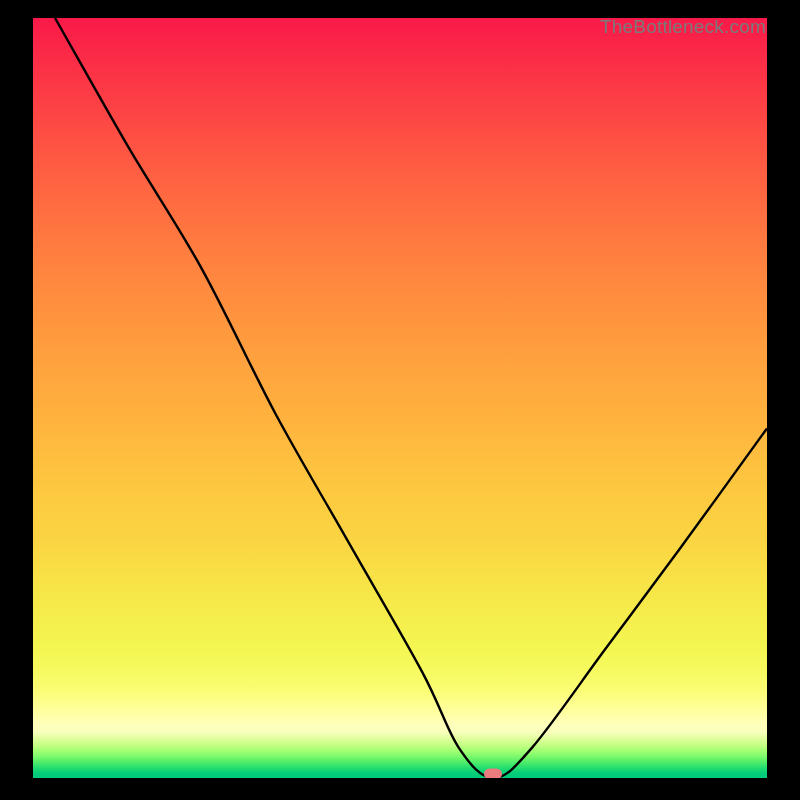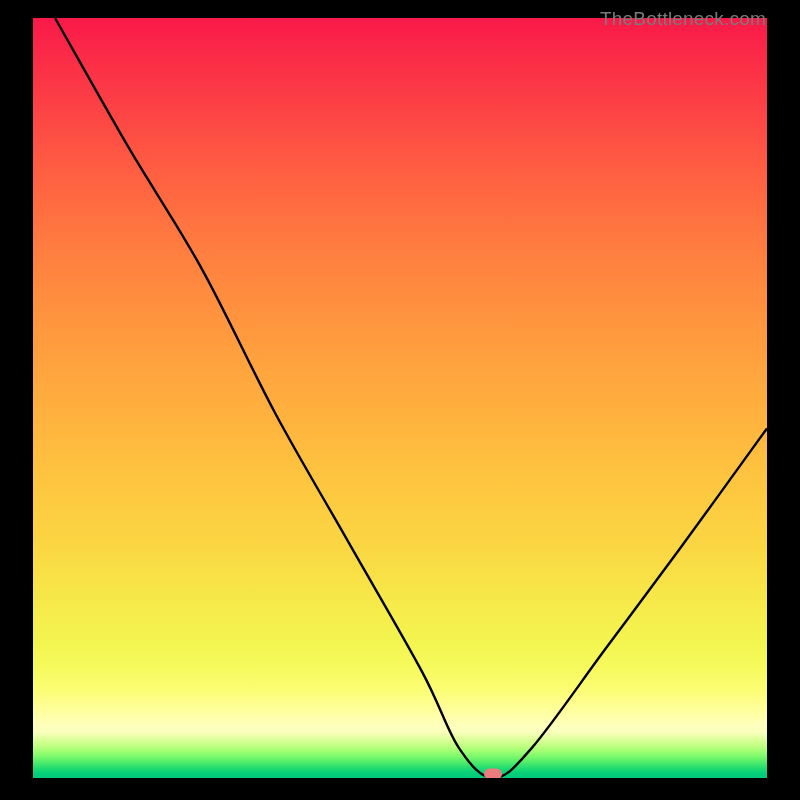--- a/index.html
+++ b/index.html
@@ -67,21 +67,21 @@
   .marker {
     position: absolute;
     width: 18px;
     height: 11px;
     border-radius: 6px;
     background: #EA7C7E;
     transform: translate(-50%, -50%);
   }
   .watermark {
     position: absolute;
-    top: 8px;
+    top: 16px;
     right: 34px;
     color: #7A7A7A;
     font-family: Arial, Helvetica, sans-serif;
     font-size: 19px;
     letter-spacing: 0.2px;
   }
 </style>
 </head>
 <body>
 

